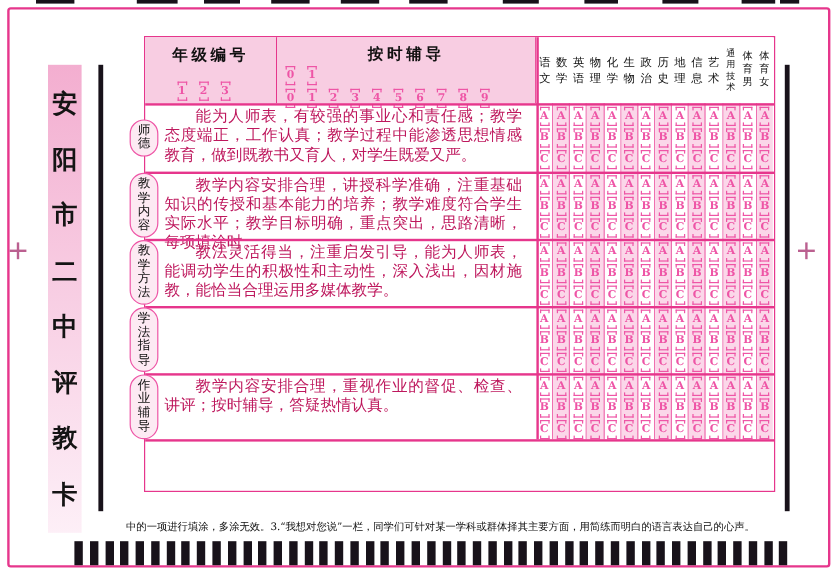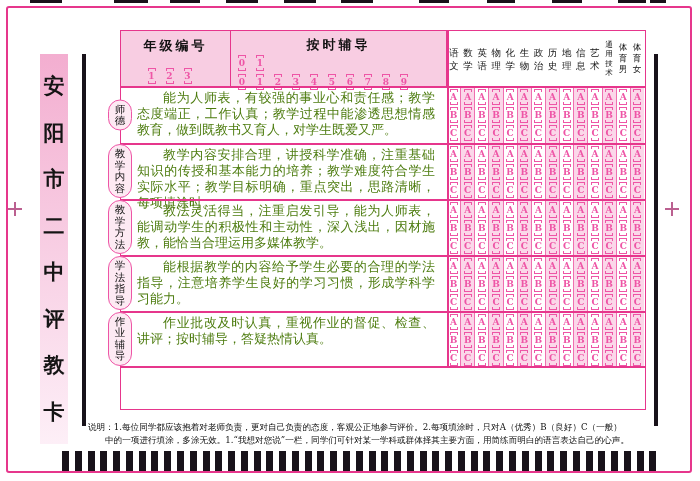--- a/index.html
+++ b/index.html
@@ -50,21 +50,21 @@
   .bub.digit{font-size:9px;line-height:8px;}
   
   .scol{flex:1;display:flex;flex-direction:column;align-items:center;justify-content:center;
         color:#111;font-family:"DejaVu Serif",serif;}
   .scol .schar{line-height:13px;font-size:9.5px;}
   .scol.len3 .schar{line-height:11px;font-size:8.5px;}
   .scol.len4 .schar{line-height:9.5px;font-size:7.5px;}
   
   .crow{position:absolute;left:0;width:326px;box-sizing:border-box;}
   .ctext{margin:4px 12px 0 16px;font-size:13px;line-height:16px;text-indent:26px;
-         text-align:justify;font-family:"DejaVu Serif",serif;color:#4d7c0f;}
+         text-align:justify;font-family:"DejaVu Serif",serif;color:#be185d;}
   .capsule{position:absolute;left:-13px;width:24px;box-sizing:border-box;padding:3px 0;z-index:6;
            border:1.5px solid var(--bubble);border-radius:12px;background:var(--capsule);
            display:flex;flex-direction:column;align-items:center;top:50%;transform:translateY(-50%);
            font-family:"DejaVu Serif",serif;color:#111;}
   .cchar{font-size:10.5px;line-height:11.5px;}
   
   .grid{position:absolute;left:326px;top:55px;width:197px;height:280px;display:flex;}
   .gcol{flex:1;display:flex;flex-direction:column;border-right:1px solid #ef6fb0;box-sizing:border-box;}
   .gcol:last-child{border-right:none;}
   .gcol.stripe{background:var(--stripe);}
@@ -614,45 +614,44 @@
           </div>
           <div class="ctext">教法灵活得当，注重启发引导，能为人师表，能调动学生的积极性和主动性，深入浅出，因材施教，能恰当合理运用多媒体教学。</div>
         </div>
         <div class="crow" style="top: 224px; height: 56px;">
           <div class="capsule">
             <div class="cchar">学</div>
             <div class="cchar">法</div>
             <div class="cchar">指</div>
             <div class="cchar">导</div>
           </div>
-          <div class="ctext">能根据教学的内容给予学生必要的合理的学法指导，注意培养学生良好的学习习惯，形成学科学习能力。</div>
         </div>
         <div class="crow" style="top: 280px; height: 55px;">
           <div class="capsule">
             <div class="cchar">作</div>
             <div class="cchar">业</div>
             <div class="cchar">辅</div>
             <div class="cchar">导</div>
           </div>
-          <div class="ctext">作业批改及时认真，重视作业的督促、检查、讲评；按时辅导，答疑热情认真。</div>
+          <div class="ctext">教学内容安排合理，重视作业的督促、检查、讲评；按时辅导，答疑热情认真。</div>
         </div>
       </div>
 
   <div class="hline" style="top: 55px;"></div>
       <div class="hline" style="top: 112px;"></div>
       <div class="hline" style="top: 168px;"></div>
       <div class="hline" style="top: 224px;"></div>
       <div class="hline" style="top: 280px;"></div>
       <div class="hline" style="top: 335px;"></div>
       <div class="vdiv" style="left: 326px; top: 0px; height: 335px;"></div>
     </div>
 
   <div class="instructions">
-    <span>说明：1.每位同学都应该抱着对老师负责，更对自己负责的态度，客观公正地参与评价。2.每项填涂时，只对A（优秀）B（良好）C（一般）</span><br>
-    <span>中的一项进行填涂，多涂无效。1.“我想对您说”一栏，同学们可针对某一学科或群体择其主要方面，用简练而明白的语言表达自己的心声。</span>
+    <br>
+    <span>中的一项进行填涂，多涂无效。3.“我想对您说”一栏，同学们可针对某一学科或群体择其主要方面，用简练而明白的语言表达自己的心声。</span>
   </div>
 
   <div id="bottomMarks">
       <div class="tmark" style="left: 62px; top: 451px; width: 7px; height: 20px;"></div>
       <div class="tmark" style="left: 74.8px; top: 451px; width: 7px; height: 20px;"></div>
       <div class="tmark" style="left: 87.5px; top: 451px; width: 7px; height: 20px;"></div>
       <div class="tmark" style="left: 100.3px; top: 451px; width: 7px; height: 20px;"></div>
       <div class="tmark" style="left: 113.1px; top: 451px; width: 7px; height: 20px;"></div>
       <div class="tmark" style="left: 125.8px; top: 451px; width: 7px; height: 20px;"></div>
       <div class="tmark" style="left: 138.6px; top: 451px; width: 7px; height: 20px;"></div>

